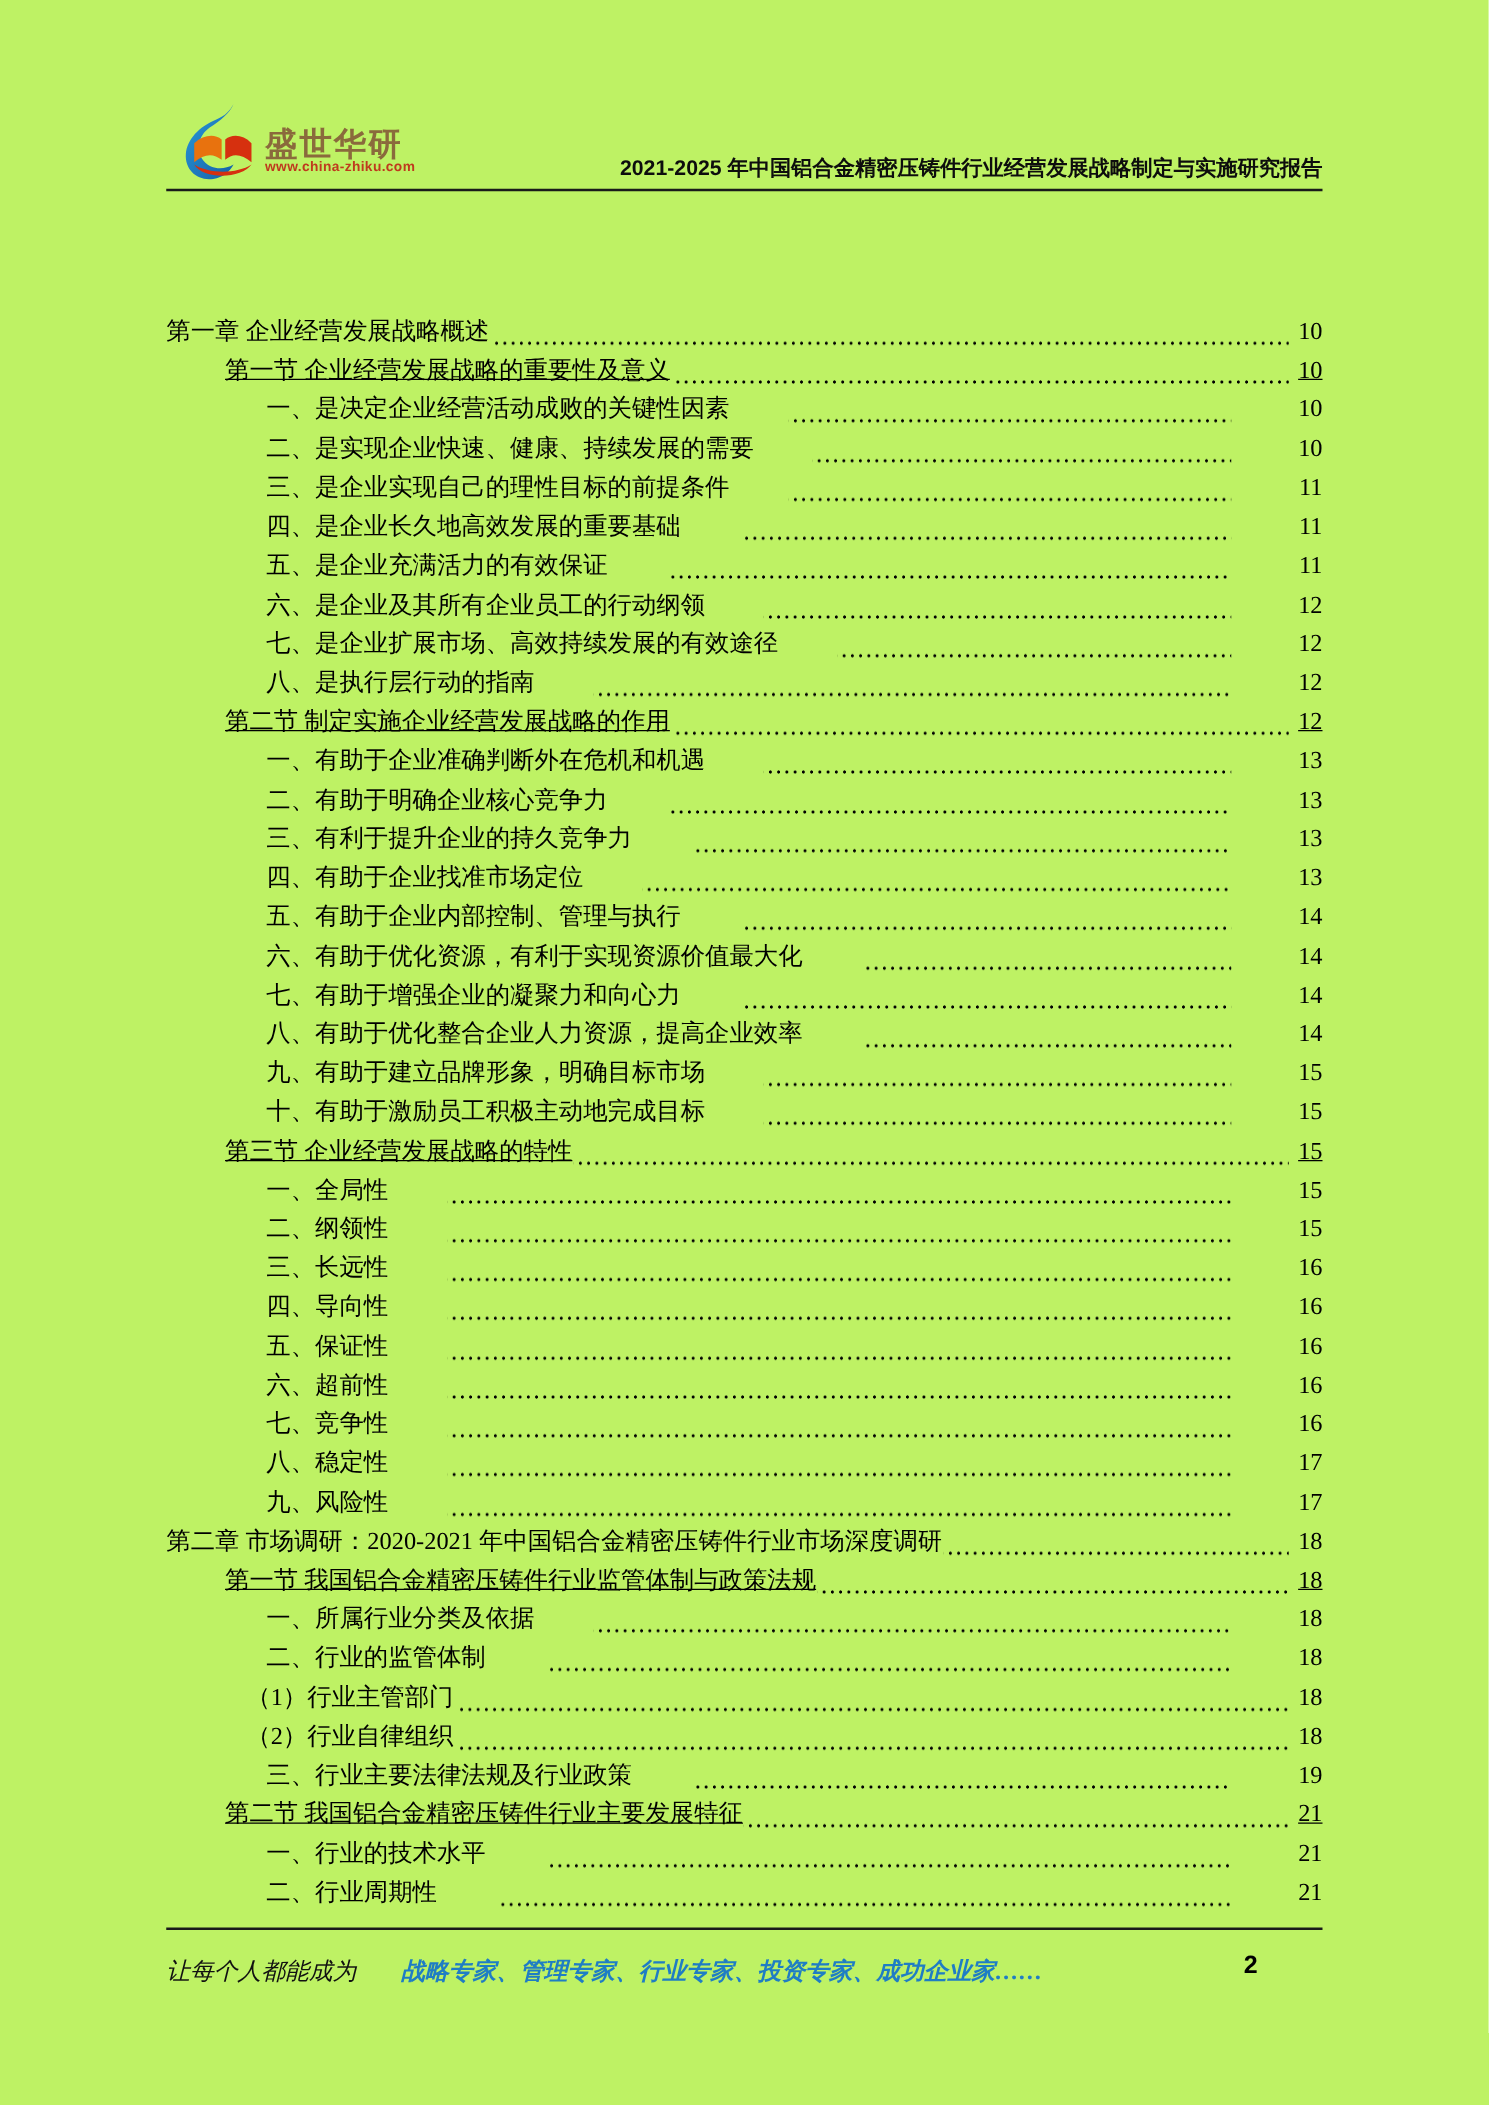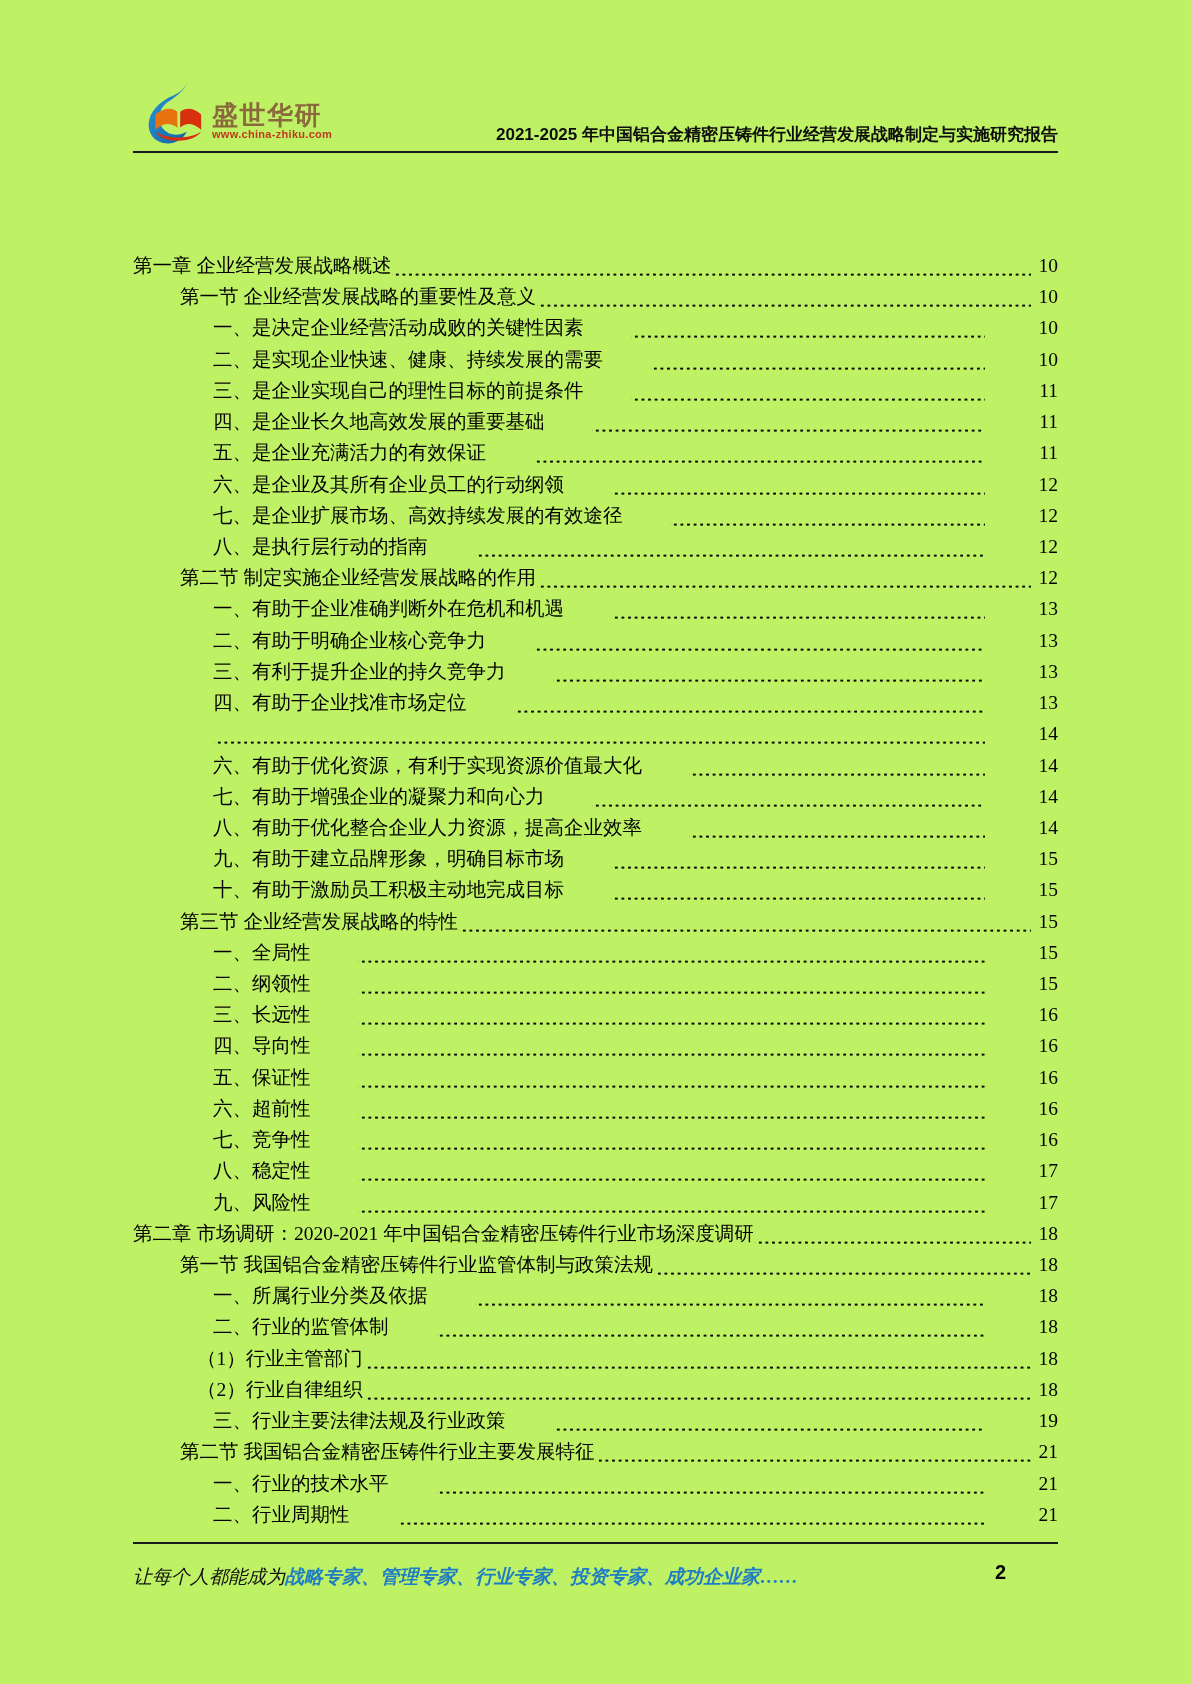--- a/index.html
+++ b/index.html
@@ -43,30 +43,30 @@
   .toc { position:absolute; left:133px; top:250px; width:925px; font-size:19.5px; }
   .toc-row { display:flex; height:31.22px; }
   .toc-text, .toc-page { line-height:31.22px; white-space:pre; }
   .toc-page { text-align:right; min-width:26px; }
   .dots {
     flex:1 1 auto; margin:0 1px;
     background-image:radial-gradient(circle,#000 1.05px,transparent 1.45px);
     background-size:6.6px 31.22px; background-position:2px 9px; background-repeat:repeat-x;
   }
   .lvl-chapter { padding-left:0; }
-  .lvl-section { padding-left:47px; }
+  .lvl-section { padding-left:47px;text-decoration:underline; }
   .lvl-item    { padding-left:80px;gap:46px; }
   .lvl-paren   { padding-left:64px; }
 
   
   .footer-slogan {
     position:absolute; left:133px; top:1564px; font-size:19px; font-style:italic;
     font-family:"Liberation Serif","DejaVu Serif",serif; color:#111; white-space:pre;
   }
-  .footer-slogan .hl { color:var(--footer-accent,#1f7dc4); font-weight:bold; }
+  .footer-slogan .hl { color:var(--footer-accent,#1f7dc4); font-weight:bold;margin-left:36px; }
   .page-number {
     position:absolute; left:995px; top:1561px;
     font-family:"Liberation Sans","DejaVu Sans",sans-serif;
     font-weight:bold; font-size:20px; color:#000;
   }
 </style>
 </head>
 <body>
 
 <div class="page">
@@ -165,20 +165,21 @@
         <span class="toc-text">三、有利于提升企业的持久竞争力</span>
         <span class="dots"></span>
         <span class="toc-page">13</span>
       </div>
       <div class="toc-row lvl-item">
         <span class="toc-text">四、有助于企业找准市场定位</span>
         <span class="dots"></span>
         <span class="toc-page">13</span>
       </div>
       <div class="toc-row lvl-item">
+        <span class="toc-text">五、有助于企业内部控制、管理与执行</span>
         <span class="dots"></span>
         <span class="toc-page">14</span>
       </div>
       <div class="toc-row lvl-item">
         <span class="toc-text">六、有助于优化资源，有利于实现资源价值最大化</span>
         <span class="dots"></span>
         <span class="toc-page">14</span>
       </div>
       <div class="toc-row lvl-item">
         <span class="toc-text">七、有助于增强企业的凝聚力和向心力</span>

